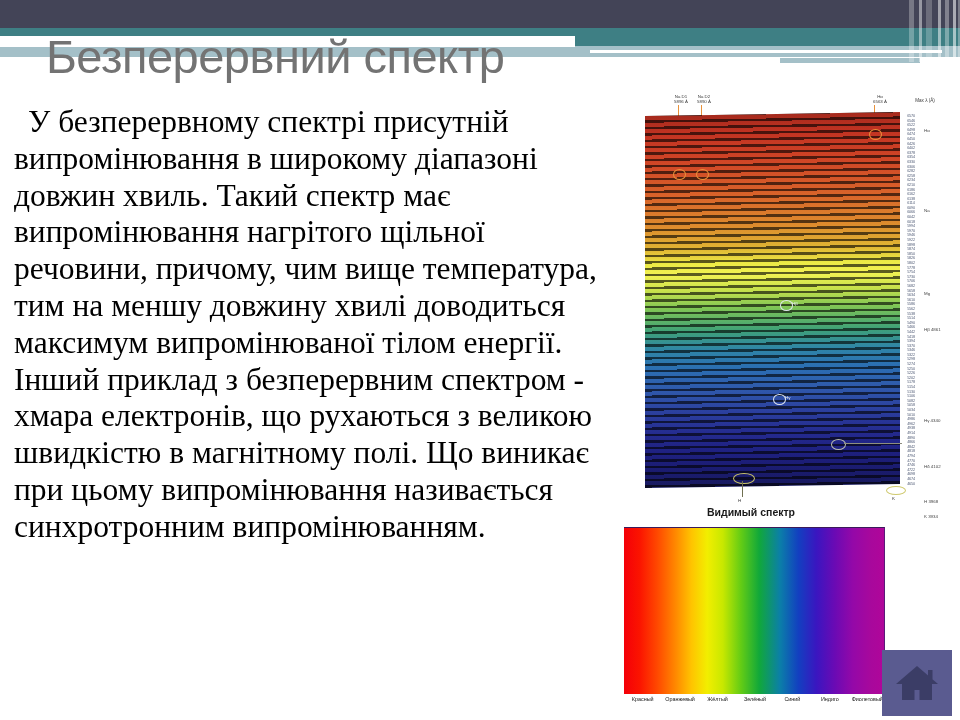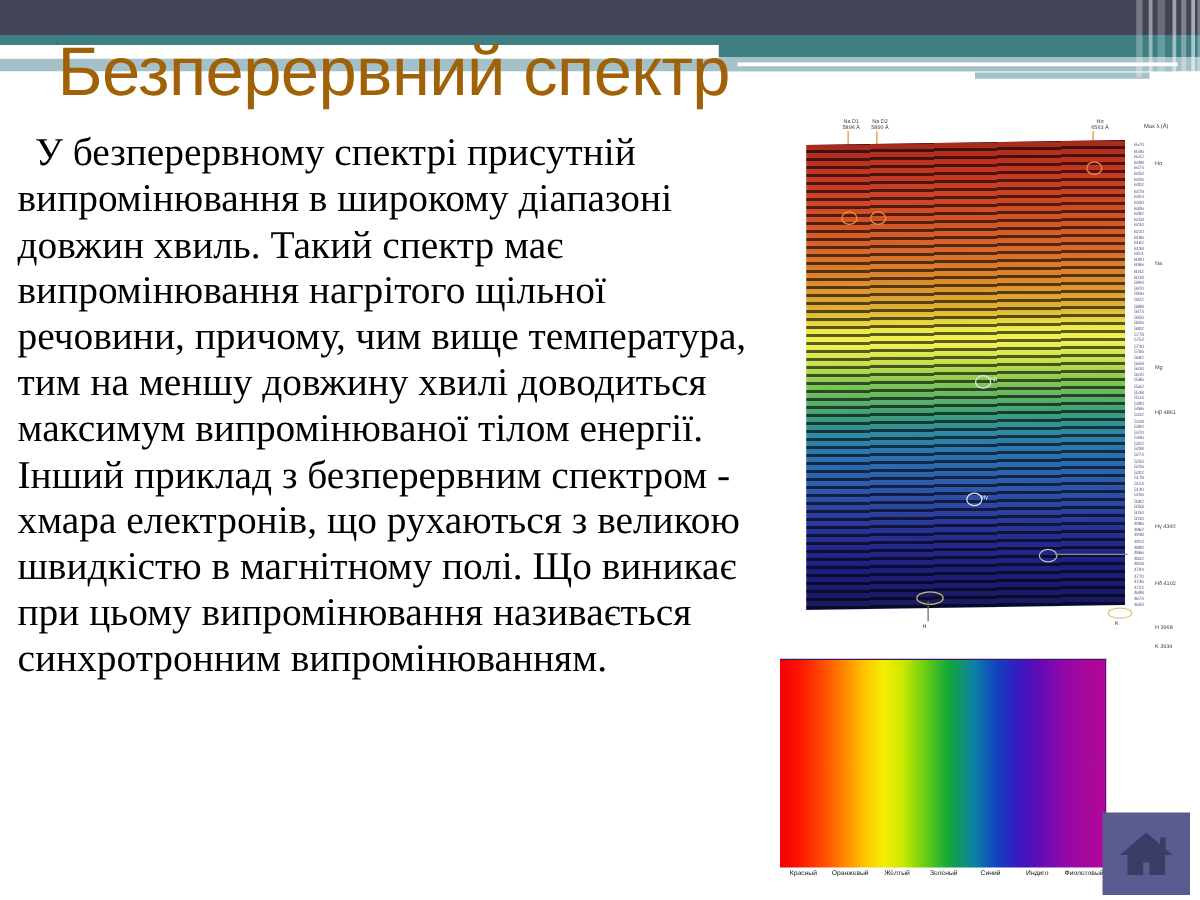--- a/index.html
+++ b/index.html
@@ -84,23 +84,23 @@
   .vs3 { right: 28px; width: 6px; background: rgba(255,255,255,.22); }
   .vs4 { right: 19px; width: 3px; background: rgba(255,255,255,.50); }
   .vs5 { right: 11px; width: 4px; background: rgba(255,255,255,.33); }
   .vs6 { right: 4px;  width: 3px; background: rgba(255,255,255,.55); }
   .vs7 { right: 0px;  width: 2px; background: rgba(255,255,255,.30); }
 
   .slide-title {
     position: absolute;
     left: 46px; top: 30px;
     font-family: "Liberation Sans", sans-serif;
-    font-size: 55px;
+    font-size: 47px;
     line-height: 54px;
-    color: #a16207;
+    color: #737373;
     letter-spacing: -0.5px;
     white-space: nowrap;
     z-index: 6;
   }
 
   
   .body-text {
     position: absolute;
     left: 14px; top: 104px;
     width: 610px;
@@ -466,20 +466,21 @@
       <span style="top: 177px; left: 2px;">Mg</span>
       <span style="top: 213px; left: 2px;">Hβ 4861</span>
       <span style="top: 304px; left: 2px;">Hγ 4340</span>
       <span style="top: 350px; left: 2px;">Hδ 4102</span>
       <span style="top: 385px; left: 2px;">H 3968</span>
       <span style="top: 400px; left: 2px;">K 3934</span>
     </div>
 </div>
 
 <div class="vis-fig">
+  <div class="vis-title">Видимый спектр</div>
   <div class="vis-band"></div>
   <div class="vis-labels" id="vis-labels">
       <span>Красный</span>
       <span>Оранжевый</span>
       <span>Жёлтый</span>
       <span>Зелёный</span>
       <span>Синий</span>
       <span>Индиго</span>
       <span>Фиолетовый</span>
     </div>

